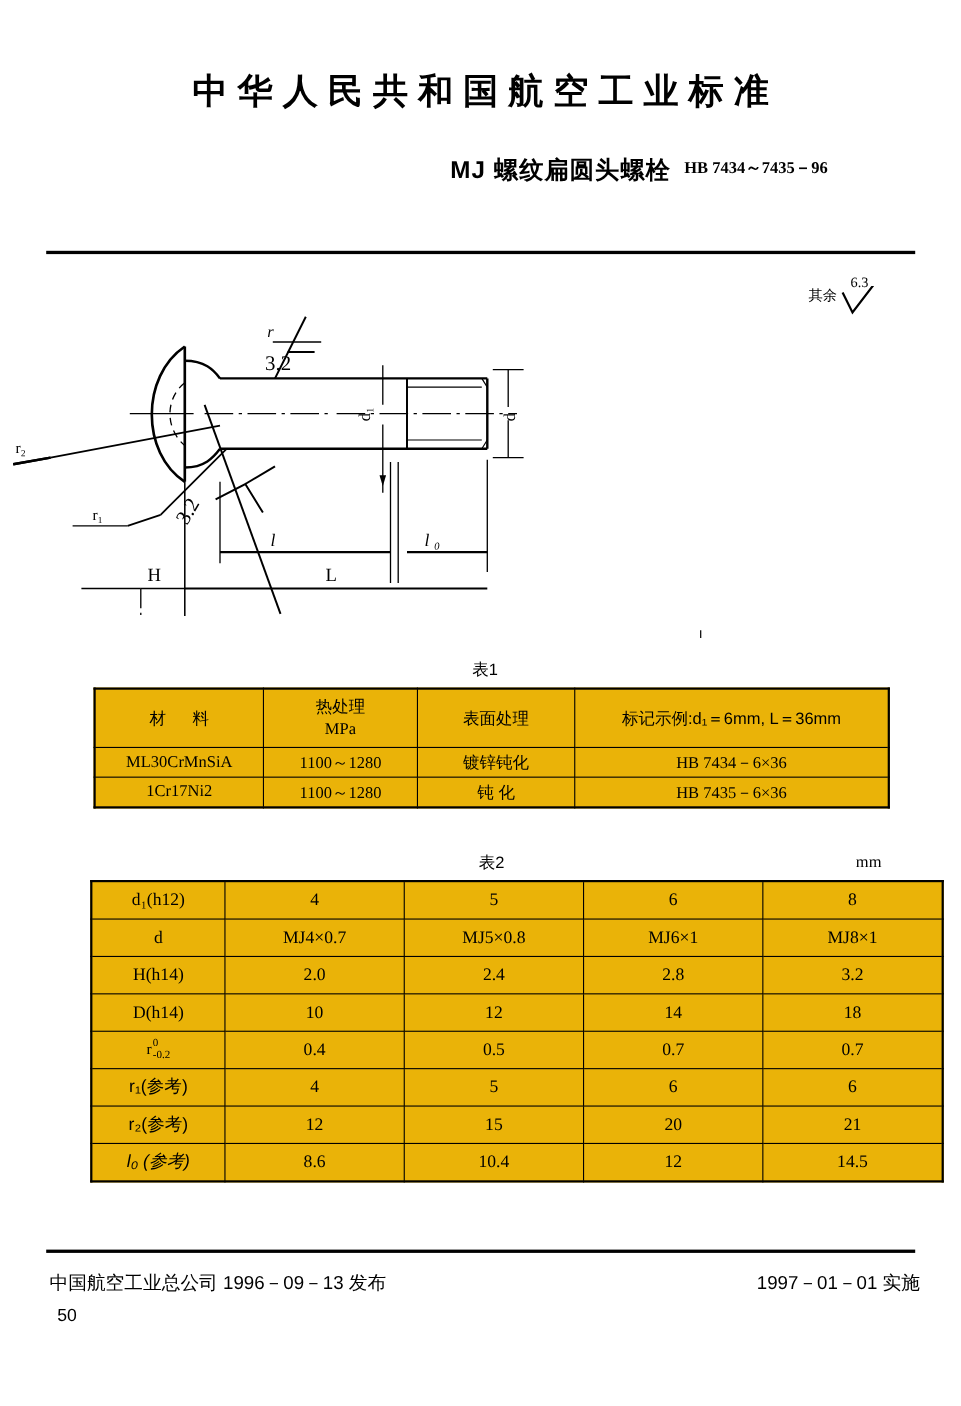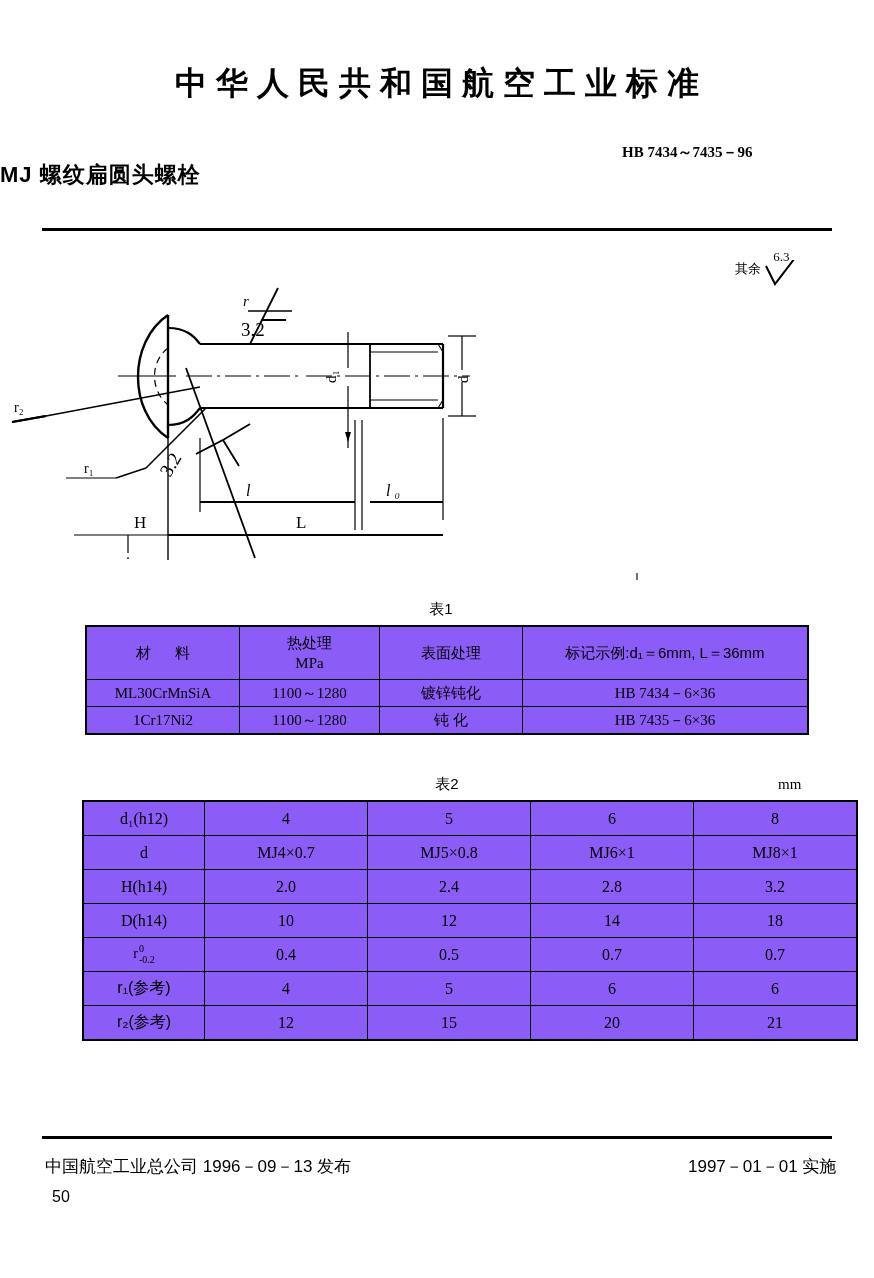--- a/index.html
+++ b/index.html
@@ -34,26 +34,25 @@
   .subtitle-row {
     position: absolute;
     left: 0; right: 0;
     top: 140px;
     height: 34px;
   }
   .subtitle {
     position: absolute;
     left: 0;
     width: 610px;
-    text-align: left;
+    text-align: right;
     font-family: "Liberation Sans", "DejaVu Sans", sans-serif;
     font-weight: bold;
     font-size: 22px;
     letter-spacing: 1px;
-    margin-top: 20px;
   }
   .std-no {
     position: absolute;
     left: 622px;
     top: 3px;
     font-family: "Liberation Serif", "DejaVu Serif", serif;
     font-weight: bold;
     font-size: 15px;
     letter-spacing: 0px;
     white-space: nowrap;
@@ -105,21 +104,21 @@
     font-family: "Liberation Serif", "DejaVu Serif", serif;
     font-size: 15px;
   }
 
   
   table.grid {
     position: absolute;
     border-collapse: collapse;
     font-family: "Liberation Serif", "DejaVu Serif", serif;
     font-size: 15px;
-    background: #8b5cf6;
+    background: #eab308;
     padding-left: 29px;
   }
   table.grid td {
     border: 1px solid #000;
     text-align: center;
     vertical-align: middle;
     padding: 2px 3px;
     color: #000;
   }
   table.grid.thickbox {
@@ -409,20 +408,27 @@
         <td class="vcol">6</td>
         <td class="vcol">6</td>
       </tr>
       <tr>
         <td class="hcol cn">r₂(参考)</td>
         <td class="vcol">12</td>
         <td class="vcol">15</td>
         <td class="vcol">20</td>
         <td class="vcol">21</td>
       </tr>
+      <tr>
+        <td class="hcol cn" style="font-style:italic;">l₀ (参考)</td>
+        <td class="vcol">8.6</td>
+        <td class="vcol">10.4</td>
+        <td class="vcol">12</td>
+        <td class="vcol">14.5</td>
+      </tr>
     </tbody>
   </table>
 
   <div class="rule-bottom"></div>
   <div class="footer-left">中国航空工业总公司 1996－09－13 发布</div>
   <div class="footer-right">1997－01－01 实施</div>
   <div class="page-num">50</div>
 
 </div>
 

